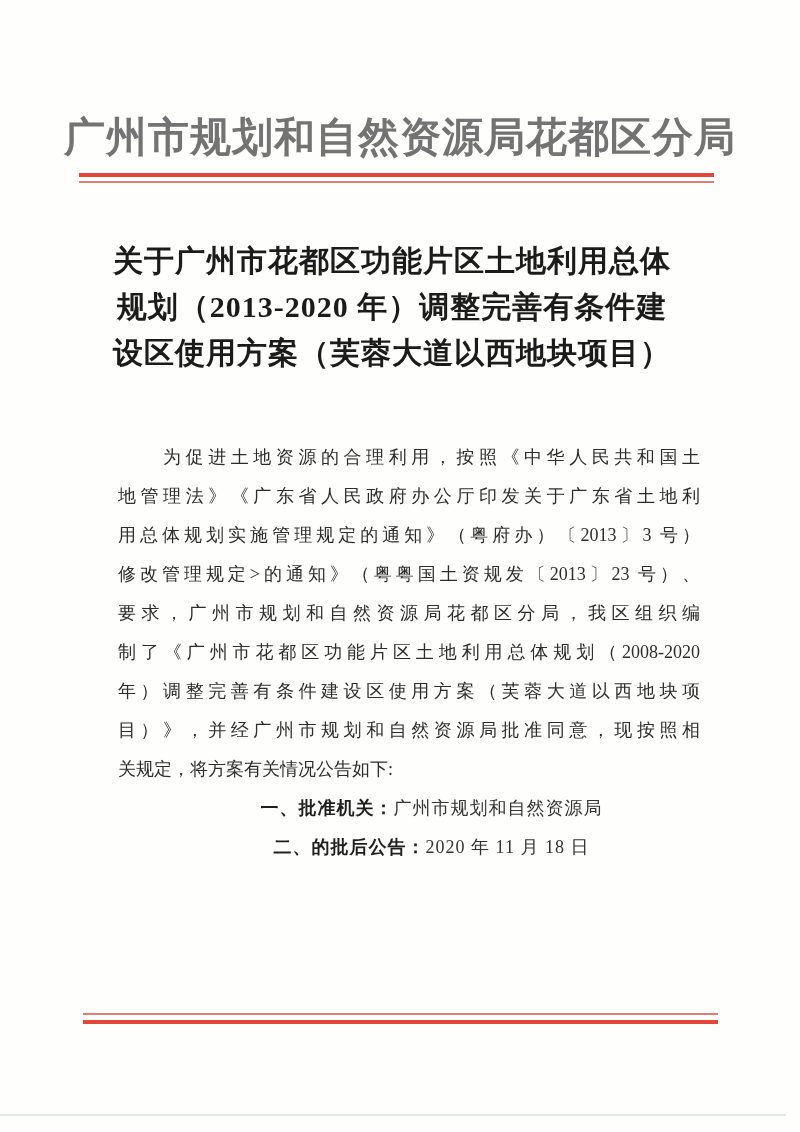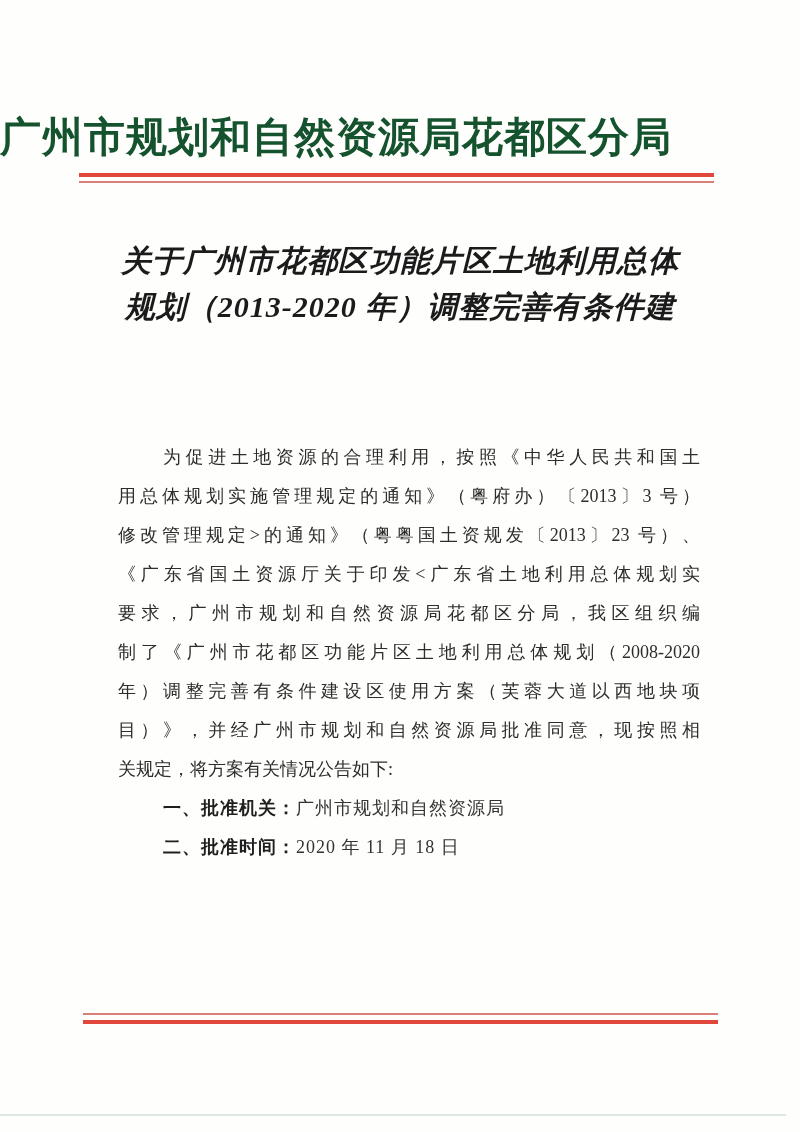--- a/index.html
+++ b/index.html
@@ -11,105 +11,105 @@
     font-family: "Liberation Serif", "DejaVu Serif", serif;
   }
   .page {
     position: absolute; inset: 0;
     background: #fefefc;
   }
   
   .agency {
     position: absolute;
     top: 110px; left: 0; width: 100%;
-    text-align: left;
+    text-align: center;
     font-size: 41px;
     font-weight: 700;
     letter-spacing: 1px;
-    color: #14532d;
+    color: #737373;
     white-space: nowrap;
   }
   
   .rule { position: absolute; left: 79px; width: 635px; }
   .rule-header-thick { top: 173px; height: 4px; background: #e2473c; }
   .rule-header-thin  { top: 181px; height: 2px; background: #d98078; }
   .rule-footer-thin  { top: 1013px; height: 2px; background: #d98078; left: 83px; }
   .rule-footer-thick { top: 1020px; height: 4px; background: #e2473c; left: 83px; }
   .rule-scan-edge {
     top: 1114px; height: 2px; left: 0; width: 786px;
     background: #d7e4dd; opacity: 0.8;
   }
   
   .doc-title {
     position: absolute;
-    top: 238px; left: 60px; width: 680px;
+    top: 238px; left: 52px; width: 680px;
     text-align: center;
     font-size: 30px;
     font-weight: 700;
     color: #1b1b1b;
     line-height: 46px;
     letter-spacing: 1px;
-    font-style: italic;
   }
   
   .body-block {
     position: absolute;
     top: 438px; left: 118px; width: 582px;
     font-size: 18px;
     color: #2d2d2d;
     line-height: 39px;
   }
   .b-line {
     height: 39px;
     text-align: justify;
     text-align-last: justify;
     overflow: hidden;
   }
   .b-line.first { padding-left: 45px; }
   .b-line.short { text-align: right; text-align-last: left; }
   .item-line {
     height: 39px;
     padding-left: 45px;
-    text-align: left;
+    text-align: center;
     overflow: hidden;
   }
   .item-label { font-weight: 700; color: #1f1f1f; letter-spacing: 1px; }
   .item-value { color: #333333; letter-spacing: 1px; }
 </style>
 </head>
 <body>
 
 <div class="page">
 
   <div class="agency">广州市规划和自然资源局花都区分局</div>
 
   <div class="rule rule-header-thick"></div>
   <div class="rule rule-header-thin"></div>
 
   <div class="doc-title">
     <div>关于广州市花都区功能片区土地利用总体</div>
     <div>规划（2013-2020 年）调整完善有条件建</div>
+    <div>设区使用方案（芙蓉大道以西地块项目）</div>
   </div>
 
   <div class="body-block">
     <div class="b-line first">为促进土地资源的合理利用，按照《中华人民共和国土</div>
+    <div class="b-line">地管理法》《广东省人民政府办公厅印发关于广东省土地利</div>
     <div class="b-line">用总体规划实施管理规定的通知》（粤府办）〔2013〕3 号）</div>
     <div class="b-line">修改管理规定&gt;的通知》（粤粤国土资规发〔2013〕23 号）、</div>
-    <div class="b-line">《广东省国土资源厅关于印发&lt;广东省土地利用总体规划实</div>
     <div class="b-line">要求，广州市规划和自然资源局花都区分局，我区组织编</div>
     <div class="b-line">制了《广州市花都区功能片区土地利用总体规划（2008-2020</div>
     <div class="b-line">年）调整完善有条件建设区使用方案（芙蓉大道以西地块项</div>
     <div class="b-line">目）》，并经广州市规划和自然资源局批准同意，现按照相</div>
     <div class="b-line short">关规定，将方案有关情况公告如下:</div>
 
     <div class="item-line">
       <span class="item-label">一、批准机关：</span><span class="item-value">广州市规划和自然资源局</span>
     </div>
     <div class="item-line">
-      <span class="item-label">二、批准时间：</span><span class="item-value">2020 年 11 月 18 日</span>
+      <span class="item-label">二、的批后公告：</span><span class="item-value">2020 年 11 月 18 日</span>
     </div>
   </div>
 
   <div class="rule rule-footer-thin"></div>
   <div class="rule rule-footer-thick"></div>
   <div class="rule rule-scan-edge"></div>
 
 </div>
 
 </body></html>

